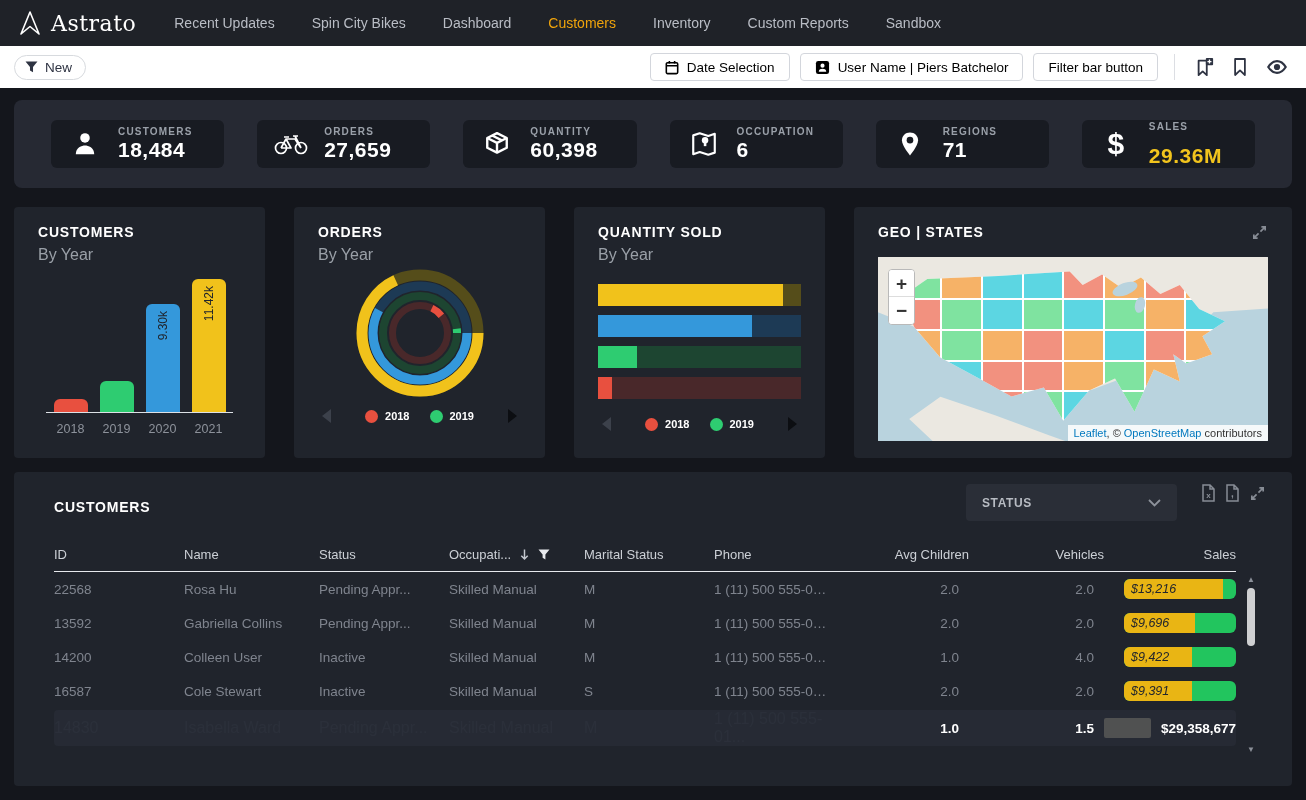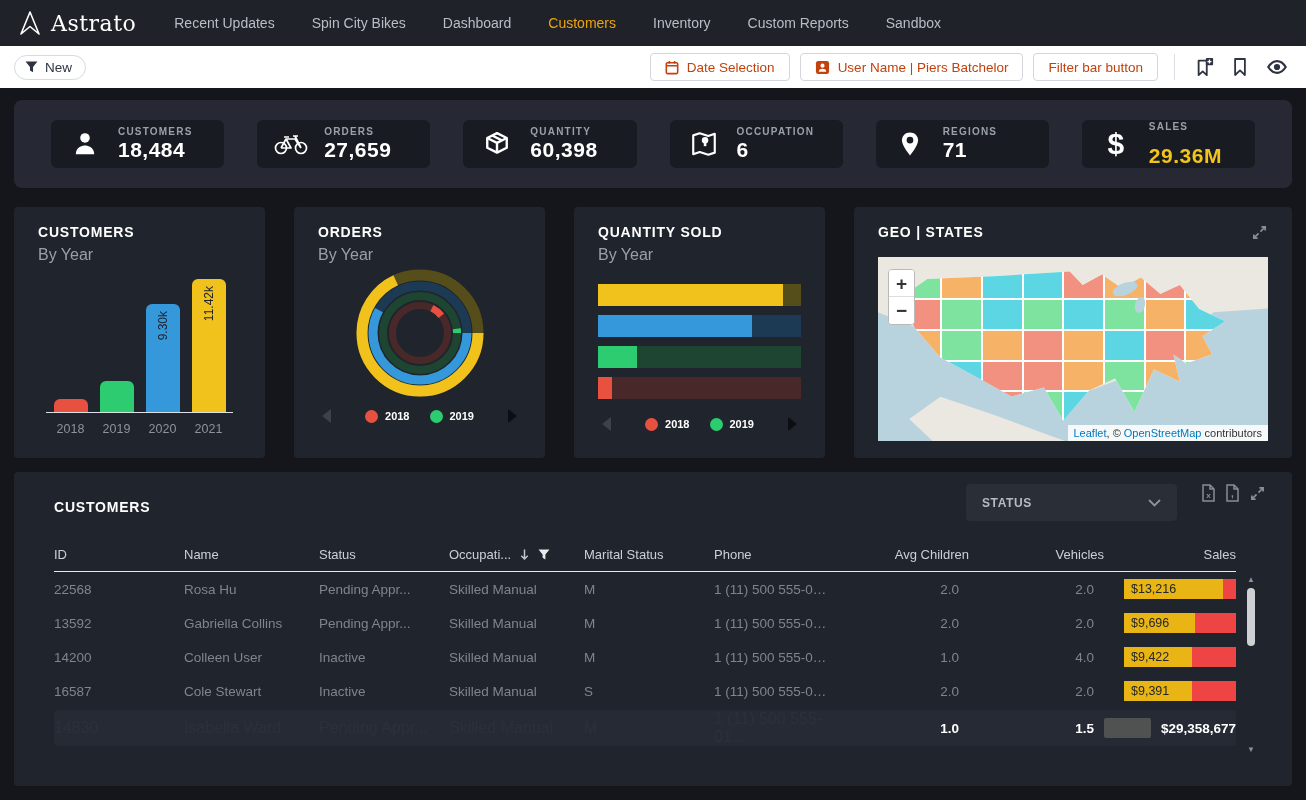--- a/index.html
+++ b/index.html
@@ -13,21 +13,21 @@
   .nav-items { display:flex; align-items:center; gap:37px; }
   .nav-item { color:#b9bdc5; font-size:14px; cursor:pointer; white-space:nowrap; }
   .nav-item.active { color:#f0a40b; }
 
   
   .toolbar { height:42px; background:#ffffff; display:flex; align-items:center; padding:0 14px; }
   .pill { display:inline-flex; align-items:center; gap:7px; border:1px solid #d7dade; border-radius:14px;
           padding:4px 13px 4px 10px; font-size:13.5px; color:#2e3342; background:#fff; }
   .tb-right { margin-left:auto; display:flex; align-items:center; gap:10px; }
   .tb-btn { display:inline-flex; align-items:center; gap:8px; border:1px solid #d3d6dc; border-radius:4px;
-            background:#fff; height:28px; padding:0 14px; font-size:13.5px; color:#c2410c; font-family:inherit; }
+            background:#fff; height:28px; padding:0 14px; font-size:13.5px; color:#000000; font-family:inherit; }
   .tb-div { width:1px; height:26px; background:#dcdee3; margin:0 6px; }
   .tb-iconbtn { background:none; border:none; color:#2e3342; display:flex; align-items:center; padding:0 4px; }
   .icn { display:inline-flex; align-items:center; justify-content:center; }
   .icn svg { display:block; }
 
   
   .content { padding:12px 14px 14px; }
 
   .kpi-band { background:#262933; border-radius:8px; padding:20px 37px; display:flex; gap:33px; }
   .kpi-card { flex:1; background:#181b22; border-radius:6px; height:48px; display:flex; align-items:center; gap:17px; padding:0 18px; }
@@ -93,21 +93,21 @@
 
   .t-grid { display:grid; grid-template-columns:130px 135px 130px 135px 130px 1fr 130px 135px 132px; align-items:center; }
   .t-head { padding:0 56px 0 40px; margin-top:26px; }
   .t-head .t-grid { padding-bottom:9px; border-bottom:1px solid #e7e9ed; color:#ccd0d6; font-size:13px; }
   .th-cell { display:flex; align-items:center; gap:8px; }
   .num { text-align:right; justify-content:flex-end; }
   .t-rows { padding:0 56px 0 40px; }
   .t-row { height:34px; color:#7f848e; font-size:13.5px; }
   .t-row .cell { overflow:hidden; white-space:nowrap; text-overflow:ellipsis; padding-right:10px; }
   .sales-cell { display:flex; justify-content:flex-end; }
-  .sbar { width:112px; height:20px; background:#ef4444; border-radius:0; position:relative; overflow:hidden; }
+  .sbar { width:112px; height:20px; background:#22c55e; border-radius:6px; position:relative; overflow:hidden;font-style:italic; }
   .sfill { position:absolute; left:0; top:0; bottom:0; background:#e9b514; }
   .sval { position:absolute; left:7px; top:0; line-height:20px; font-size:12.5px; color:#23262c; }
 
   .totals-wrap { position:relative; margin:0 56px 0 40px; height:36px; margin-top:2px; }
   .ghost-row { position:absolute; inset:0; color:#4a4f5a; }
   .ghost-row .t-grid { height:36px; }
   .totals-row { position:absolute; inset:0; background:rgba(39,43,53,.88); border-radius:4px; color:#fff; font-weight:bold; font-size:13.5px; }
   .totals-row .t-grid { height:36px; padding:0; }
   .gbar { width:88px; height:20px; background:rgba(160,155,138,.35); border-radius:2px; margin-right:10px; }
   .totals-sales { display:flex; align-items:center; justify-content:flex-end; }

